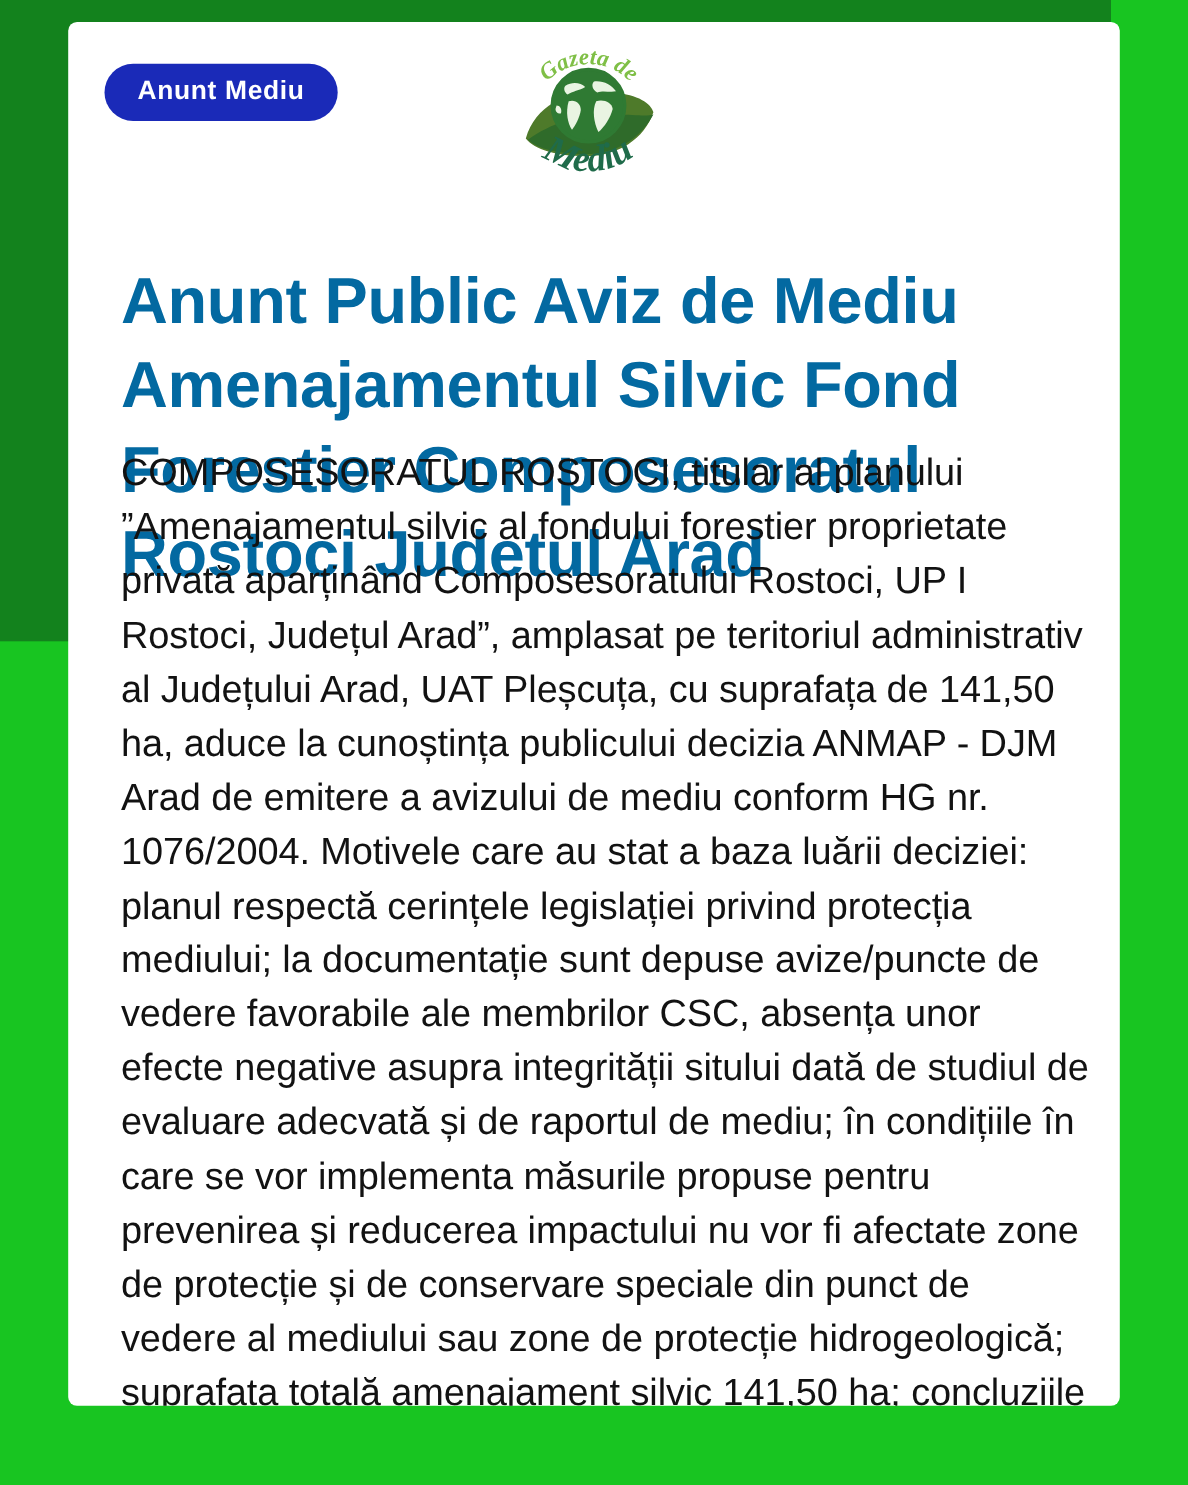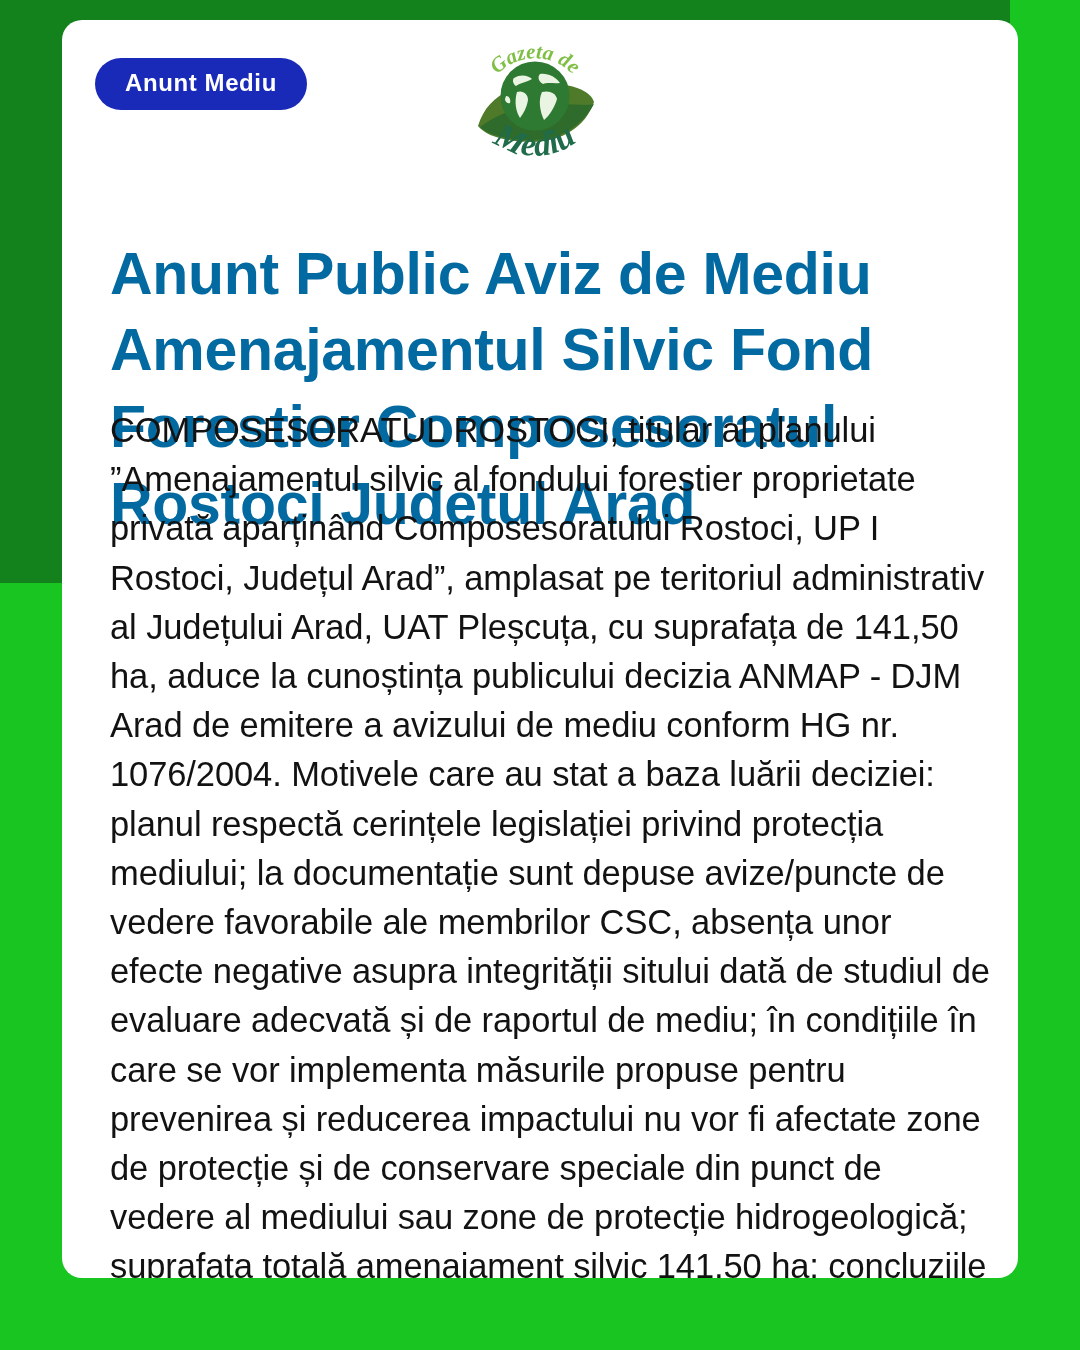--- a/index.html
+++ b/index.html
@@ -31,21 +31,21 @@
   }
 
   
   #card {
     position: absolute;
     left: 62px;
     top: 20px;
     width: 956px;
     height: 1258px;
     background: #ffffff;
-    border-radius: 20px;
+    border-radius: 8px;
     overflow: hidden;
     box-sizing: border-box;
     padding: 0;
   }
 
   
   .header-row {
     position: absolute;
     left: 0;
     top: 0;

